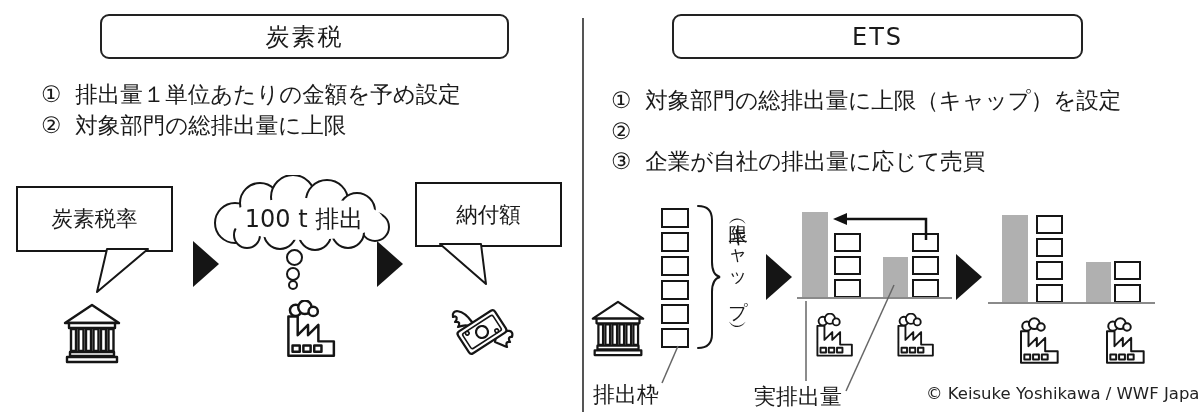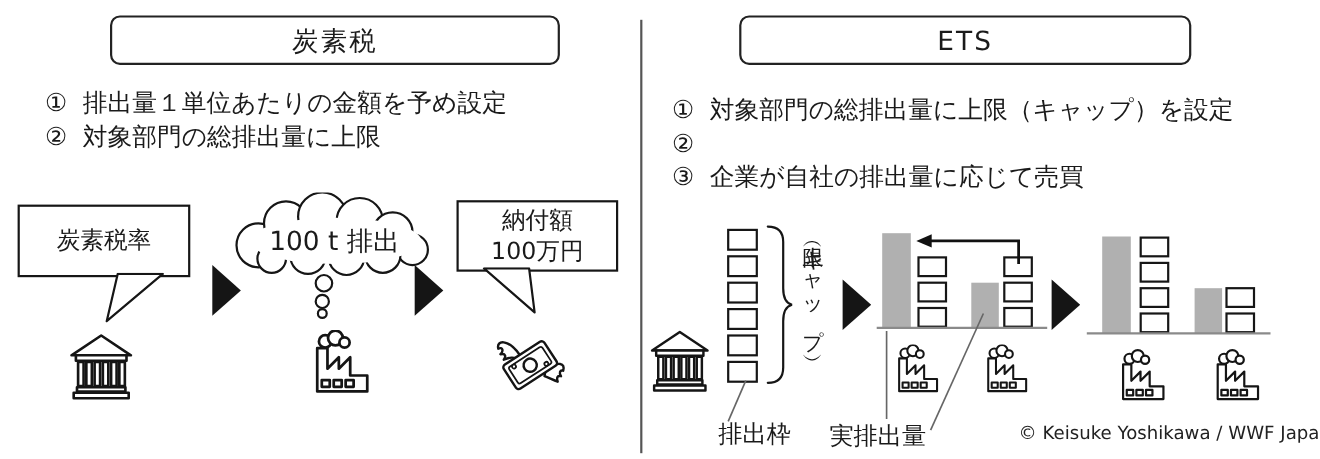--- a/index.html
+++ b/index.html
@@ -140,21 +140,20 @@
   <div class="think-dot" style="left:288px;top:280px;width:6px;height:6px;"></div>
 
   <svg class="abs" style="left:276px;top:300px;" width="62" height="60">
     <use href="#factory"></use>
   </svg>
 
   <div class="tri" style="left:377px;top:241px;"></div>
 
   <div class="speech" style="left:415px;top:182px;width:143px;height:61px;">
     <span>納付額</span>
-    <span>100万円</span>
   </div>
   <svg class="tail" style="left:433px;top:243px;" width="60" height="45">
     <polygon points="7,1 48,1 53,41" fill="#fff" stroke="#161616" stroke-width="2" stroke-linejoin="round"></polygon>
   </svg>
 
   <svg class="abs" style="left:448px;top:296px;" width="68" height="72">
     <use href="#wingmoney"></use>
   </svg>
 
   <div class="divider" style="left:582px;top:18px;width:2px;height:394px;"></div>
@@ -240,17 +239,17 @@
   <svg class="overlay" style="left:580px;top:170px;" width="620" height="247">
     <line x1="217" y1="128" x2="372" y2="128" stroke="#8a8a8a" stroke-width="2"></line>
     <line x1="408" y1="133" x2="575" y2="133" stroke="#8a8a8a" stroke-width="2"></line>
     <line x1="82" y1="213" x2="98" y2="176" stroke="#666" stroke-width="1.5"></line>
     <line x1="226" y1="211" x2="226" y2="131" stroke="#666" stroke-width="1.5"></line>
     <line x1="266" y1="221" x2="314" y2="115" stroke="#666" stroke-width="1.5"></line>
     <path d="M346,70 L346,49 L266,49" fill="none" stroke="#111" stroke-width="2.5"></path>
     <polygon points="267,43 253,49 267,55" fill="#111"></polygon>
   </svg>
 
-  <div class="dlabel" style="left:653px;top:380px;text-align:center;">排出枠</div>
+  <div class="dlabel" style="left:593px;top:380px;text-align:center;">排出枠</div>
   <div class="dlabel" style="left:754px;top:382px;">実排出量</div>
   <div class="credit" style="left:926px;top:384px;">© Keisuke Yoshikawa / WWF Japan</div>
 
 </div>
 
 </body></html>

